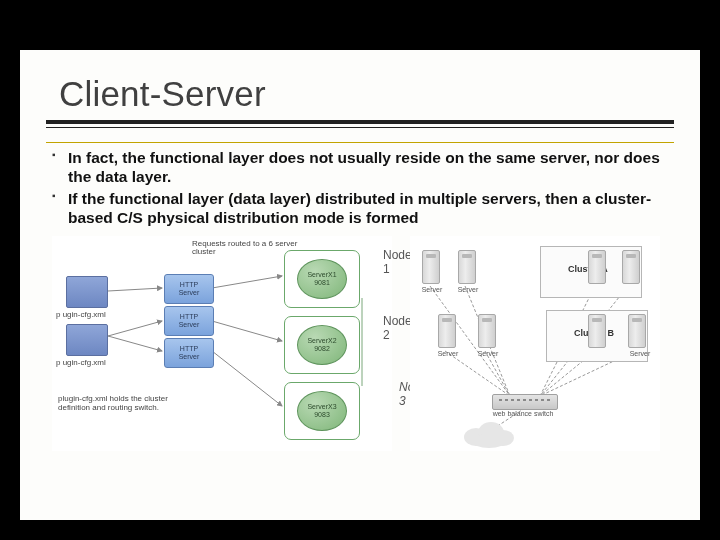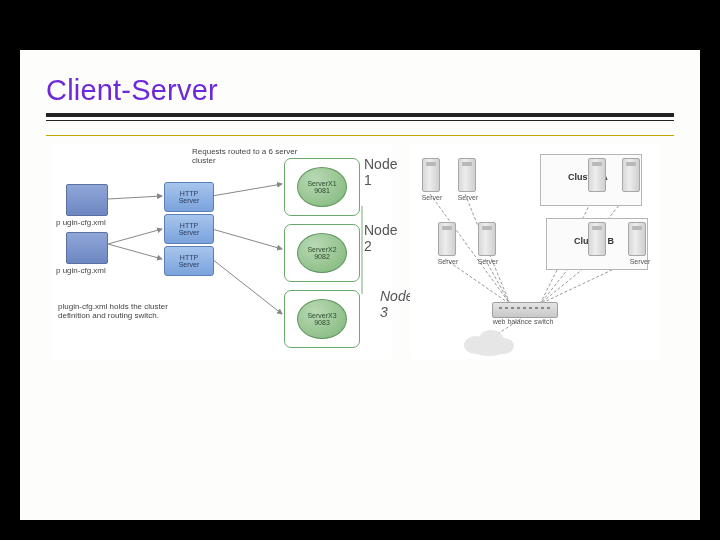--- a/index.html
+++ b/index.html
@@ -15,25 +15,25 @@
     position: absolute;
     top: 50px;
     left: 20px;
     width: 680px;
     height: 470px;
     background: #fdfdfb;
     box-sizing: border-box;
     padding: 24px 26px 8px 26px;
   }
   .title {
-    font-size: 29px;
+    font-size: 35px;
     font-weight: 400;
-    color: #6d28d9;
+    color: #404040;
     letter-spacing: 0.2px;
-    margin: 0 0 6px 0;
+    margin: 0 0 6px 13px;
   }
   .title-rule-outer {
     border-top: 4px solid #222;
     margin-bottom: 3px;
   }
   .title-rule-inner {
     border-top: 1.5px solid #222;
     margin-bottom: 14px;
   }
   .subtitle {
@@ -117,22 +117,23 @@
     height: 56px;
     border: 1px solid #6ba86b;
     border-radius: 7px;
     background: #fff;
     display: flex;
     align-items: center;
     justify-content: center;
   }
   .dgm1 .nodelbl {
     position: absolute;
-    font-size: 14px;
+    font-size: 12px;
     color: #555;
+    margin-left: 19px;
   }
   .dgm1 .srv {
     width: 48px;
     height: 38px;
     background: radial-gradient(ellipse at 35% 30%, #b9d9b4, #7fb679);
     border: 1px solid #5e945c;
     border-radius: 50%/50%;
     display: flex;
     flex-direction: column;
     align-items: center;
@@ -240,20 +241,22 @@
 
 <div class="slide">
 
   <h1 class="title">Client-Server</h1>
   <div class="title-rule-outer"></div>
   <div class="title-rule-inner"></div>
 
   <div class="subtitle-rule"></div>
 
   <ul class="bullets">
+    <li>In fact, the functional layer does not usually reside on the same server, nor does the data layer.</li>
+    <li>If the functional layer (data layer) distributed in multiple servers, then a cluster-based C/S physical distribution mode is formed</li>
   </ul>
 
   <div class="diagrams">
 
     <div class="dgm1">
       <svg class="wires">
         <defs>
           <marker id="ah" markerWidth="6" markerHeight="6" refX="5" refY="3" orient="auto">
             <path d="M0,0 L6,3 L0,6 Z" fill="#888"></path>
           </marker>

